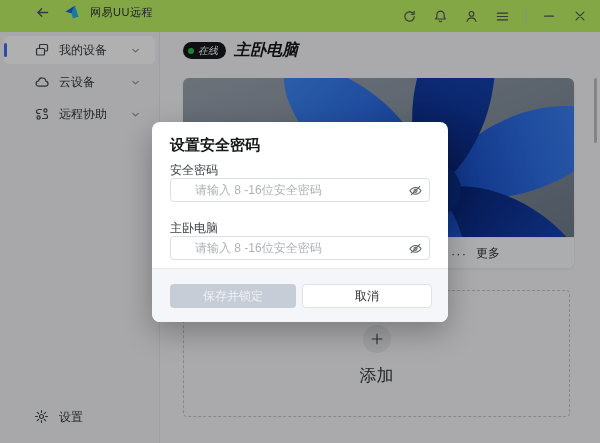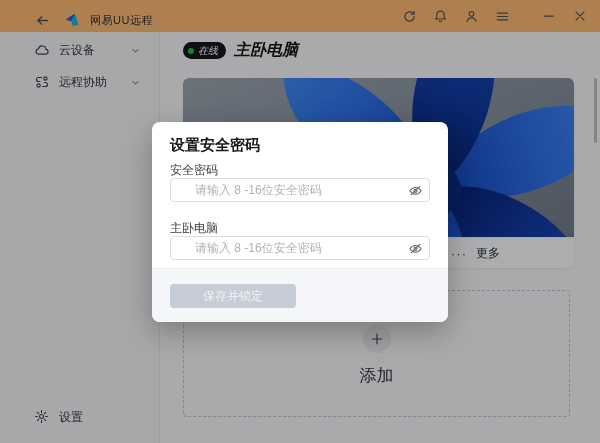--- a/index.html
+++ b/index.html
@@ -1,22 +1,22 @@
 <!DOCTYPE html>
 <html><head>
 <meta charset="utf-8">
 <style>
   * { margin:0; padding:0; box-sizing:border-box; }
   html,body { width:600px; height:443px; overflow:hidden; }
   body { font-family:"Liberation Sans","DejaVu Sans",sans-serif; background:#e9e9e9; }
   .window { position:relative; width:600px; height:443px; background:#f6f7f9; overflow:hidden; }
 
   
-  .titlebar { position:absolute; left:0; top:0; width:600px; height:32px; background:#fdba74;
-              display:flex; align-items:flex-end; }
+  .titlebar { position:absolute; left:0; top:0; width:600px; height:32px; background:#bef264;
+              display:flex; align-items:flex-start; }
   .tb-left { display:flex; align-items:center; gap:10px; padding-left:30px; }
   .icon-btn { width:24px; height:24px; display:flex; align-items:center; justify-content:center;
               color:#4d5156; background:transparent; border:0; cursor:default; }
   .app-logo { width:16px; height:16px; display:flex; align-items:center; }
   .app-title { font-size:11px; color:#2f3338; letter-spacing:.5px; }
   .tb-right { position:absolute; right:0; top:0; height:32px; display:flex; align-items:center; gap:7px; padding-right:8px; }
   .tb-divider { width:1px; height:14px; background:#c8cacd; margin:0 4px; }
 
   
   .sidebar { position:absolute; left:0; top:32px; width:160px; height:411px; background:#f3f4f6;
@@ -151,20 +151,34 @@
         <span>
           <svg width="14" height="14" viewBox="0 0 16 16" stroke="currentColor" stroke-width="1.3" stroke-linecap="round">
             <path d="M3.5 3.5 12.5 12.5M12.5 3.5 3.5 12.5"></path>
           </svg>
         </span>
       </button>
     </div>
   </div>
 
   <div class="sidebar">
+    <div class="side-item selected">
+      <span class="s-icon">
+        <svg width="16" height="16" viewBox="0 0 16 16" fill="none" stroke="currentColor" stroke-width="1.2" stroke-linejoin="round">
+          <rect x="5.5" y="2.5" width="8" height="6.5" rx="1"></rect>
+          <rect x="2.5" y="6.5" width="8" height="6.5" rx="1" fill="#ffffff"></rect>
+        </svg>
+      </span>
+      <span>我的设备</span>
+      <span class="chev">
+        <svg width="11" height="11" viewBox="0 0 16 16" fill="none" stroke="currentColor" stroke-width="1.5" stroke-linecap="round" stroke-linejoin="round">
+            <path d="M4 6.2 8 10l4-3.8"></path>
+          </svg>
+      </span>
+    </div>
     <div class="side-item">
       <span class="s-icon">
         <svg width="16" height="16" viewBox="0 0 16 16" fill="none" stroke="currentColor" stroke-width="1.2" stroke-linejoin="round">
           <path d="M5 12.2h6.6a2.4 2.4 0 0 0 .4-4.77 3.8 3.8 0 0 0-7.5-.45A2.3 2.3 0 0 0 5 12.2Z"></path>
         </svg>
       </span>
       <span>云设备</span>
       <span class="chev">
         <svg width="11" height="11" viewBox="0 0 16 16" fill="none" stroke="currentColor" stroke-width="1.5" stroke-linecap="round" stroke-linejoin="round">
             <path d="M4 6.2 8 10l4-3.8"></path>
@@ -300,16 +314,17 @@
             <path d="M2 8.3s2.3-3.6 6-3.6 6 3.6 6 3.6-2.3 3.6-6 3.6S2 8.3 2 8.3Z"></path>
             <circle cx="8" cy="8.3" r="1.7"></circle>
             <path d="M3.4 12.6 12.6 3.6"></path>
           </svg>
         </span>
       </button>
     </div>
 
     <div class="modal-footer">
       <button class="btn btn-save" disabled="">保存并锁定</button>
+      <button class="btn btn-cancel">取消</button>
     </div>
   </div>
 
 </div>
 
 </body></html>

